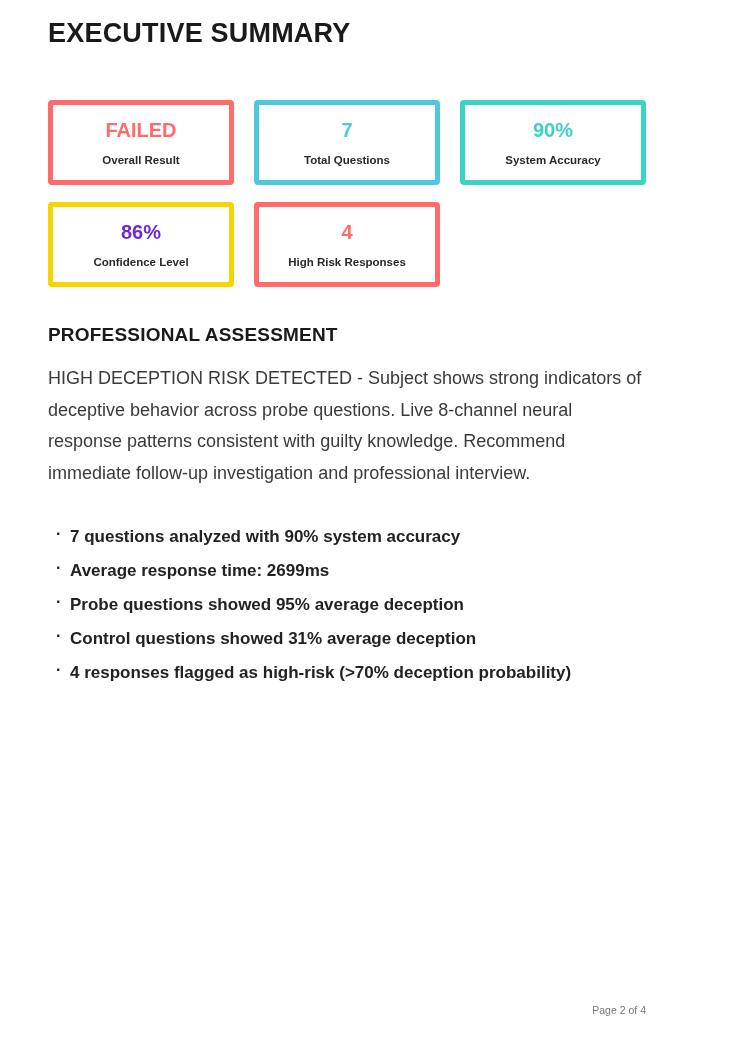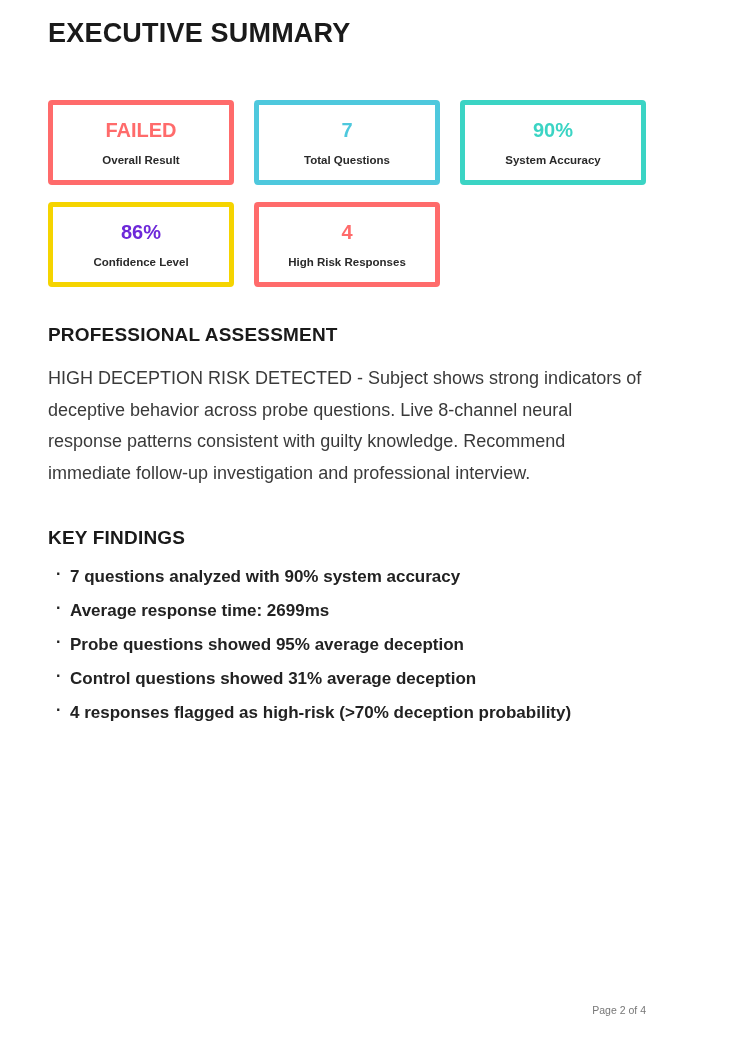--- a/index.html
+++ b/index.html
@@ -145,21 +145,20 @@
     </div>
 
   </div>
 
   <div class="section">
     <h2 class="section-title">PROFESSIONAL ASSESSMENT</h2>
     <p class="assessment-text">HIGH DECEPTION RISK DETECTED - Subject shows strong indicators of deceptive behavior across probe questions. Live 8-channel neural response patterns consistent with guilty knowledge. Recommend immediate follow-up investigation and professional interview.</p>
   </div>
 
   <div class="section section-findings">
-    <h2 class="section-title">KEY FINDINGS</h2>
     <ul class="findings-list">
       <li class="finding-item">7 questions analyzed with 90% system accuracy</li>
       <li class="finding-item">Average response time: 2699ms</li>
       <li class="finding-item">Probe questions showed 95% average deception</li>
       <li class="finding-item">Control questions showed 31% average deception</li>
       <li class="finding-item">4 responses flagged as high-risk (&gt;70% deception probability)</li>
     </ul>
   </div>
 
   <div class="page-footer">Page 2 of 4</div>

